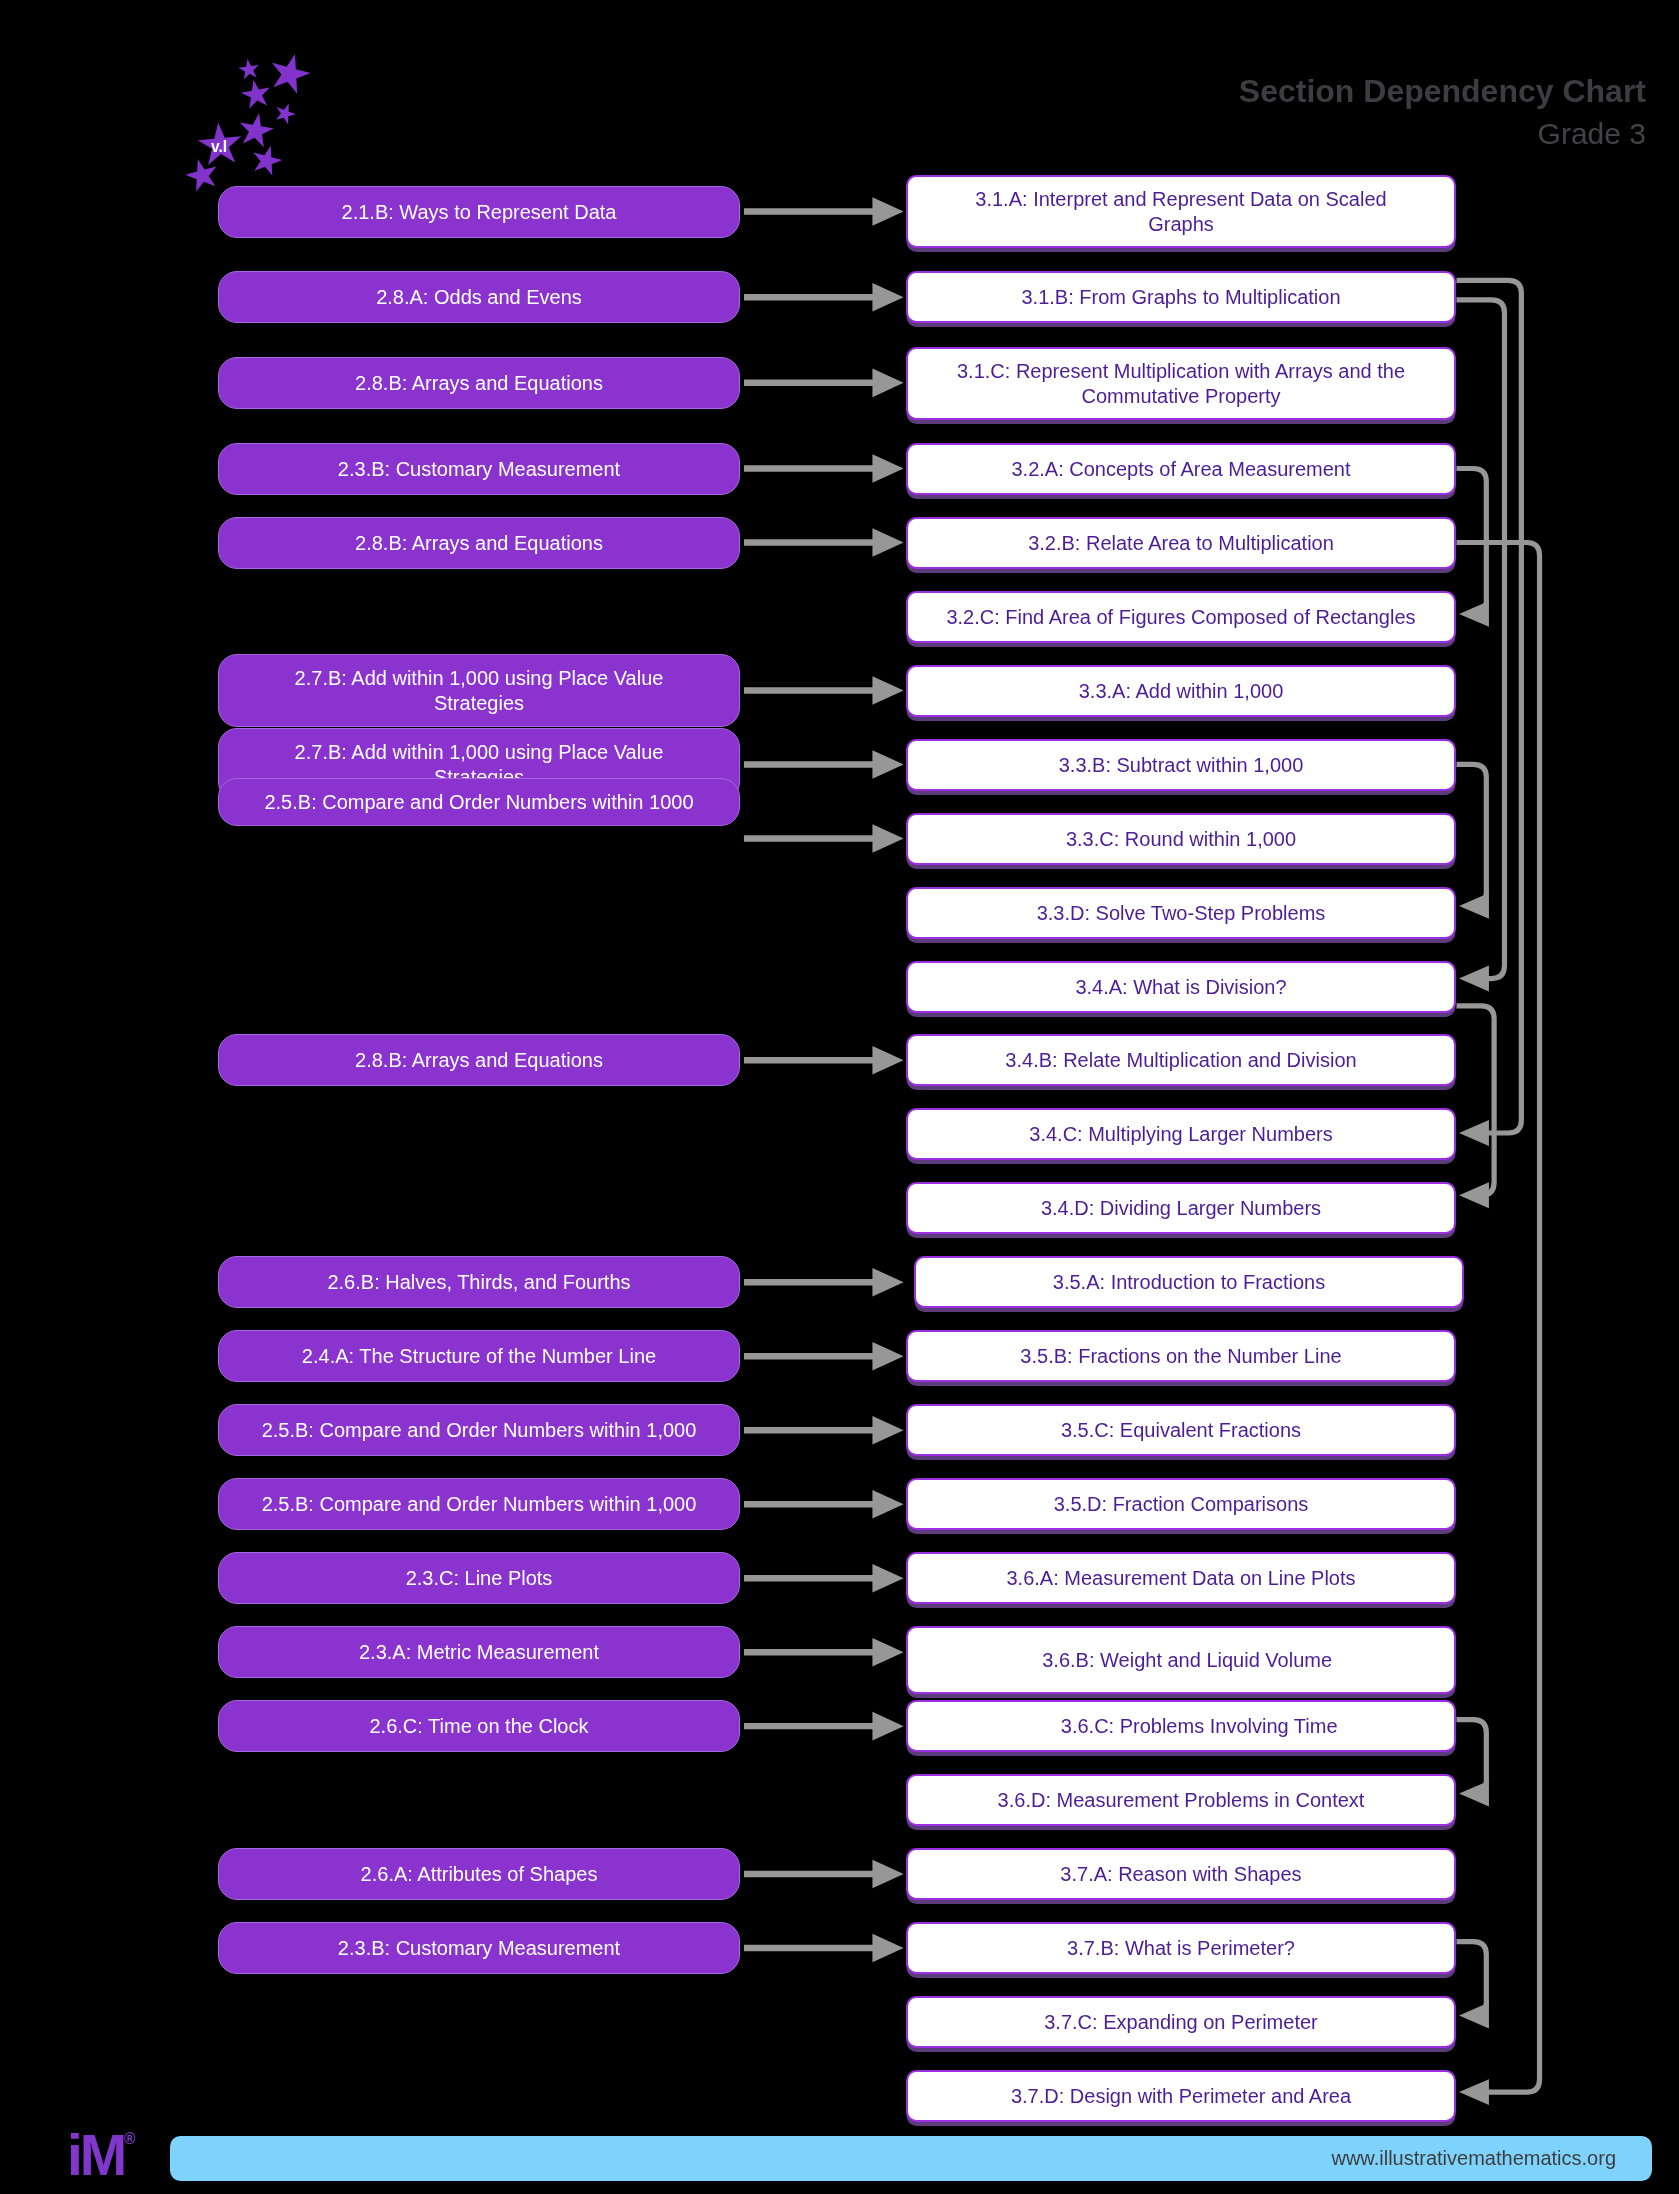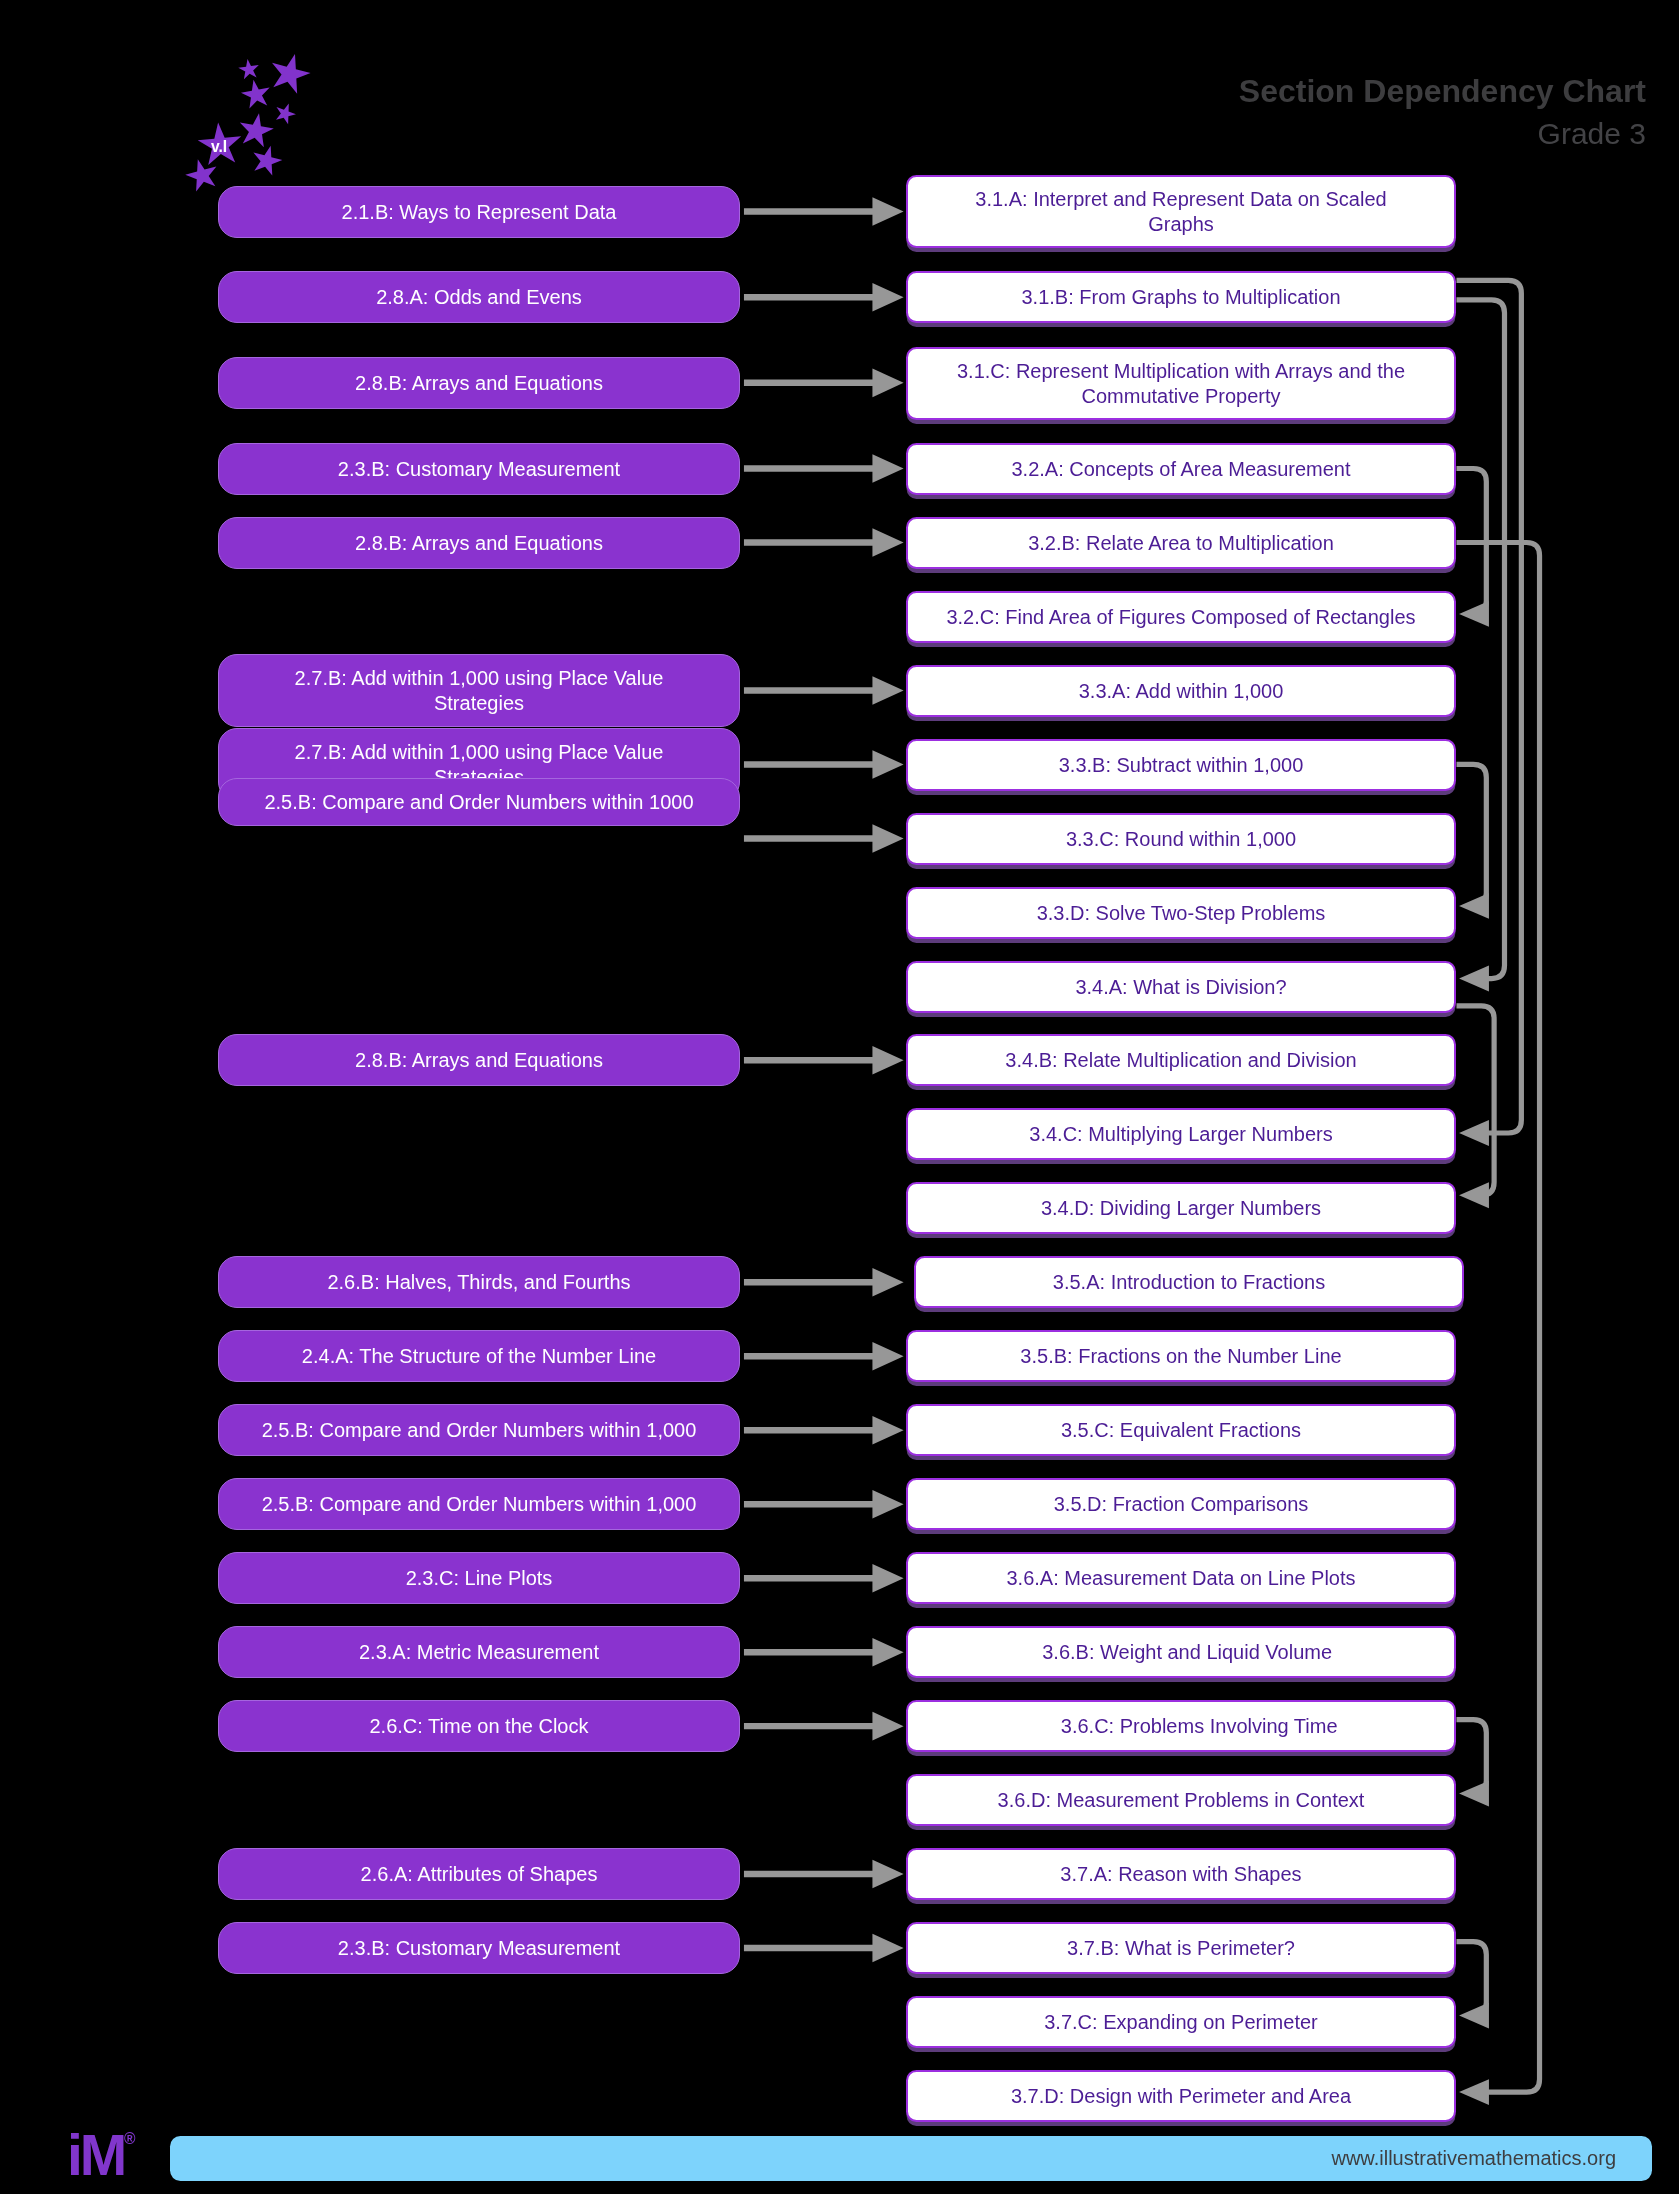--- a/index.html
+++ b/index.html
@@ -136,21 +136,21 @@
       <div class="box g3" style="left: 906px; top: 1256px; width: 550px; height: 52px; margin-left: 8px;">3.5.A: Introduction to Fractions</div>
       <div class="box g2" style="left: 218px; top: 1330px; width: 522px; height: 52px;">2.4.A: The Structure of the Number Line</div>
       <div class="box g3" style="left: 906px; top: 1330px; width: 550px; height: 52px;">3.5.B: Fractions on the Number Line</div>
       <div class="box g2" style="left: 218px; top: 1404px; width: 522px; height: 52px;">2.5.B: Compare and Order Numbers within 1,000</div>
       <div class="box g3" style="left: 906px; top: 1404px; width: 550px; height: 52px;">3.5.C: Equivalent Fractions</div>
       <div class="box g2" style="left: 218px; top: 1478px; width: 522px; height: 52px;">2.5.B: Compare and Order Numbers within 1,000</div>
       <div class="box g3" style="left: 906px; top: 1478px; width: 550px; height: 52px;">3.5.D: Fraction Comparisons</div>
       <div class="box g2" style="left: 218px; top: 1552px; width: 522px; height: 52px;">2.3.C: Line Plots</div>
       <div class="box g3" style="left: 906px; top: 1552px; width: 550px; height: 52px;">3.6.A: Measurement Data on Line Plots</div>
       <div class="box g2" style="left: 218px; top: 1626px; width: 522px; height: 52px;">2.3.A: Metric Measurement</div>
-      <div class="box g3" style="left: 906px; top: 1626px; width: 550px; height: 52px; padding-left: 24px;">3.6.B: Weight and Liquid Volume</div>
+      <div class="box g3" style="left: 906px; top: 1626px; width: 550px; height: 68px; padding-left: 24px;">3.6.B: Weight and Liquid Volume</div>
       <div class="box g2" style="left: 218px; top: 1700px; width: 522px; height: 52px;">2.6.C: Time on the Clock</div>
       <div class="box g3" style="left: 906px; top: 1700px; width: 550px; height: 52px; padding-left: 48px;">3.6.C: Problems Involving Time</div>
       <div class="box g3" style="left: 906px; top: 1774px; width: 550px; height: 52px;">3.6.D: Measurement Problems in Context</div>
       <div class="box g2" style="left: 218px; top: 1848px; width: 522px; height: 52px;">2.6.A: Attributes of Shapes</div>
       <div class="box g3" style="left: 906px; top: 1848px; width: 550px; height: 52px;">3.7.A: Reason with Shapes</div>
       <div class="box g2" style="left: 218px; top: 1922px; width: 522px; height: 52px;">2.3.B: Customary Measurement</div>
       <div class="box g3" style="left: 906px; top: 1922px; width: 550px; height: 52px;">3.7.B: What is Perimeter?</div>
       <div class="box g3" style="left: 906px; top: 1996px; width: 550px; height: 52px;">3.7.C: Expanding on Perimeter</div>
       <div class="box g3" style="left: 906px; top: 2070px; width: 550px; height: 52px;">3.7.D: Design with Perimeter and Area</div>
     </div>

